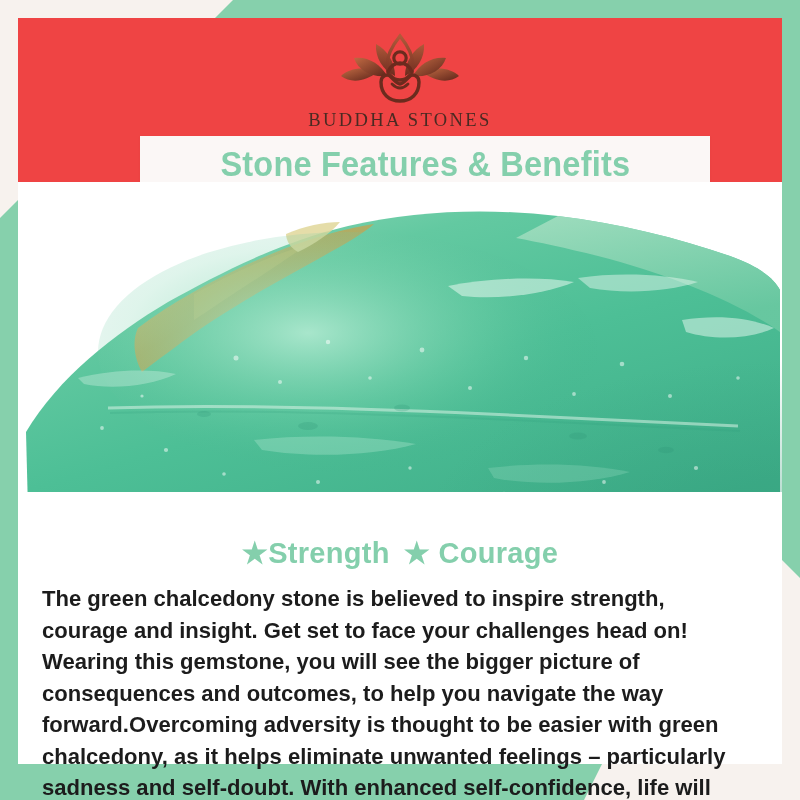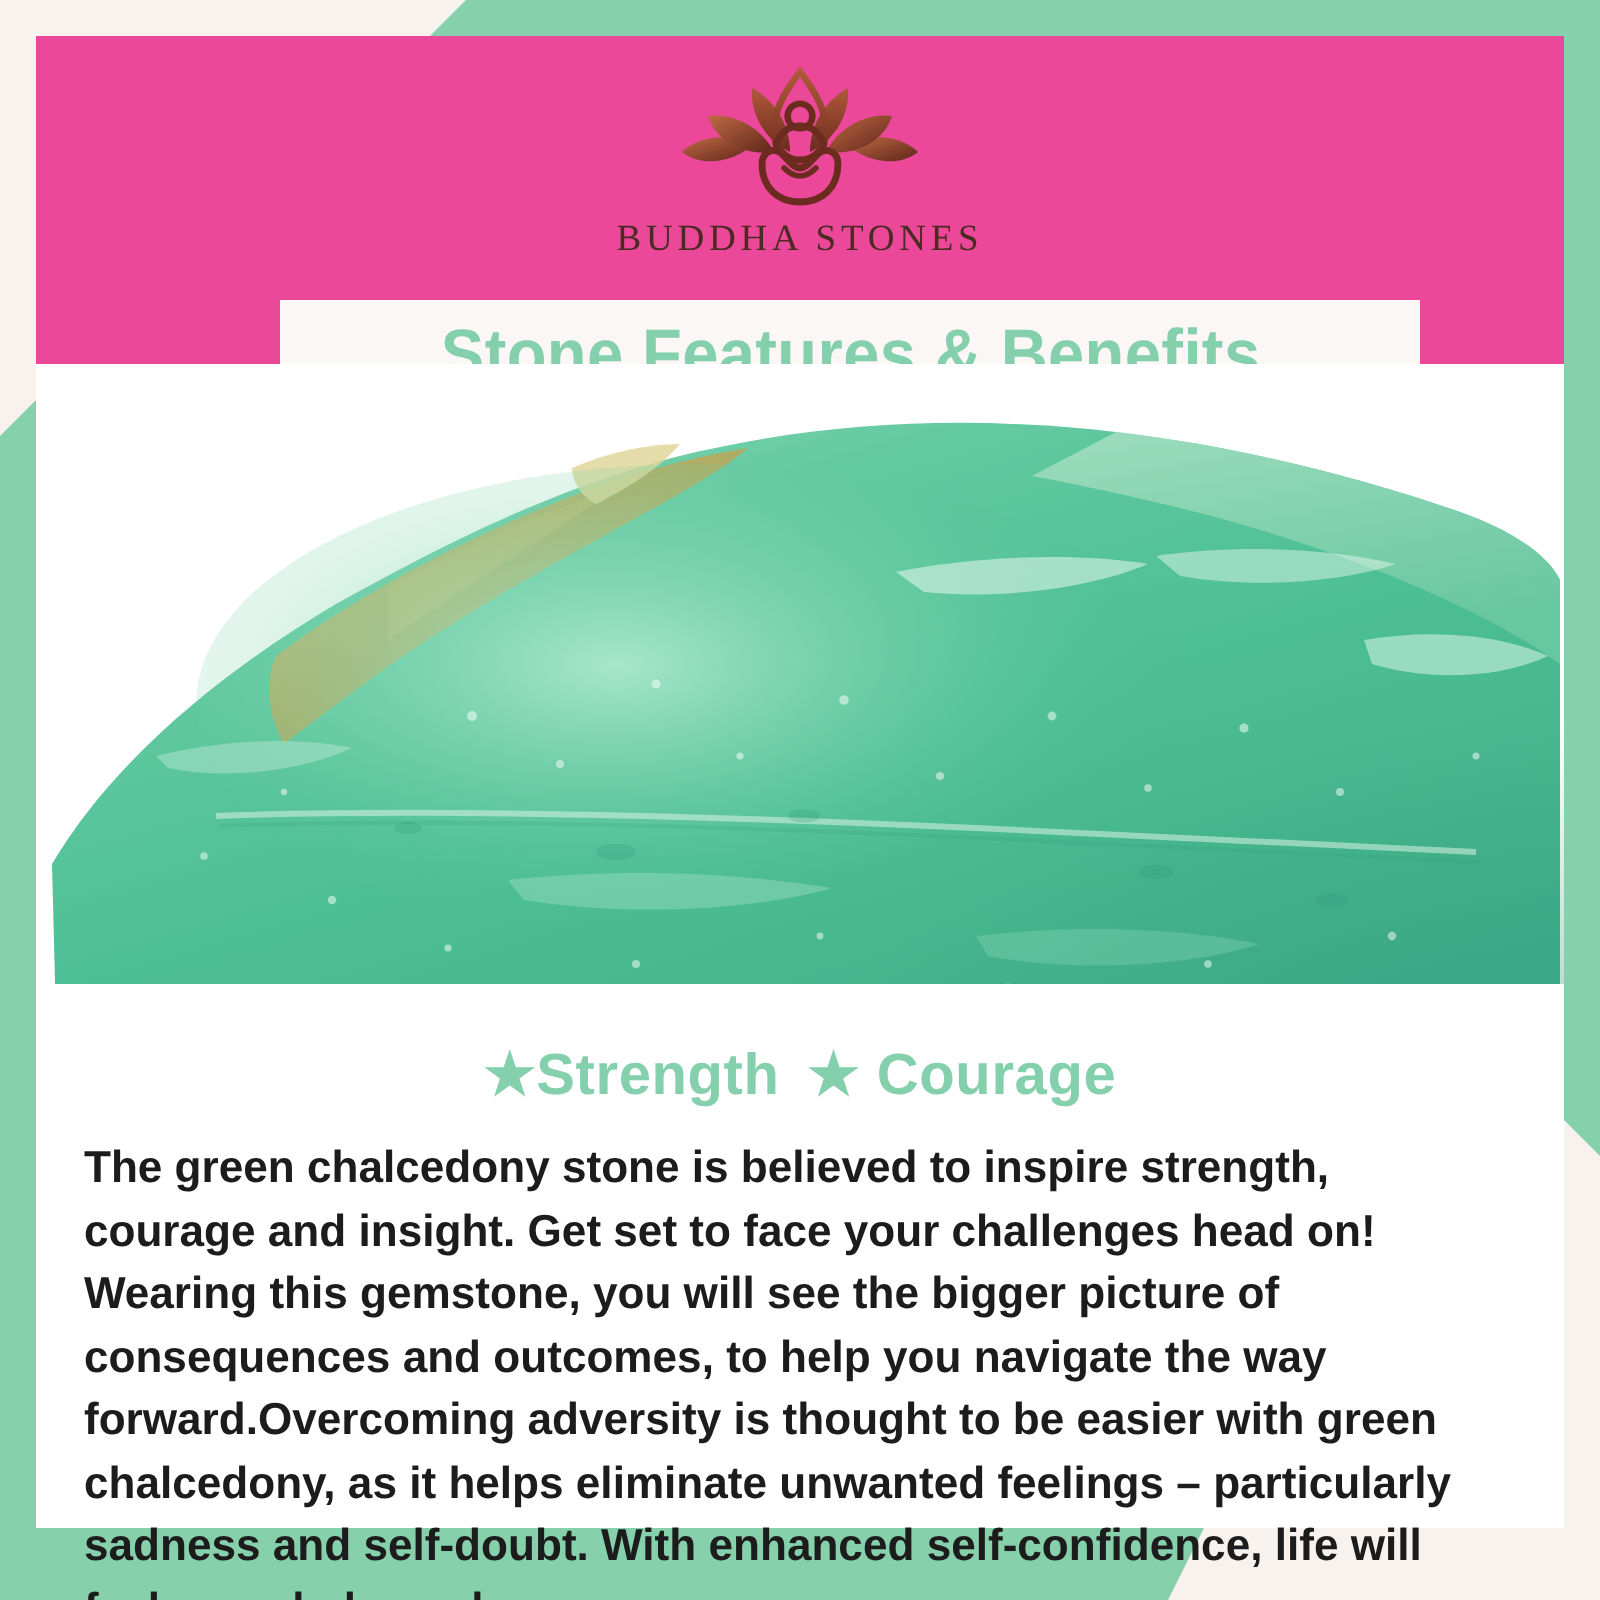--- a/index.html
+++ b/index.html
@@ -56,21 +56,21 @@
     clip-path: polygon(0 0, 100% 0, calc(100% - 18px) 100%, 0 100%);
   }
 
   
   .card {
     position: absolute;
     left: 18px;
     top: 18px;
     right: 18px;
     bottom: 36px;
-    background: #ec4899;
+    background: #ef4444;
   }
 
   
   .header {
     position: absolute;
     left: 0;
     top: 0;
     width: 100%;
     height: 126px;
     display: flex;
@@ -90,21 +90,21 @@
     letter-spacing: 2.4px;
     color: #4a2a22;
     margin-top: 2px;
     white-space: nowrap;
   }
 
   
   .title-banner {
     position: absolute;
     left: 122px;
-    top: 132px;
+    top: 118px;
     width: 570px;
     height: 56px;
     background: #fbf7f6;
     display: flex;
     align-items: center;
     justify-content: center;
     box-shadow: 0 1px 3px rgba(0,0,0,0.04);
     text-align: right;
   }
   .title-text {
@@ -154,21 +154,21 @@
 
   
   .body-section {
     position: absolute;
     left: 0;
     top: 474px;
     width: 764px;
     bottom: 0;
     background: #ffffff;
     box-sizing: border-box;
-    padding: 0 22px;
+    padding: 16px 22px;
   }
   .keywords {
     text-align: center;
     font-family: "Liberation Sans Narrow", "Liberation Sans", sans-serif;
     font-weight: bold;
     font-size: 29px;
     color: #84cfac;
     margin-top: 28px;
     letter-spacing: 0.3px;
     white-space: nowrap;

